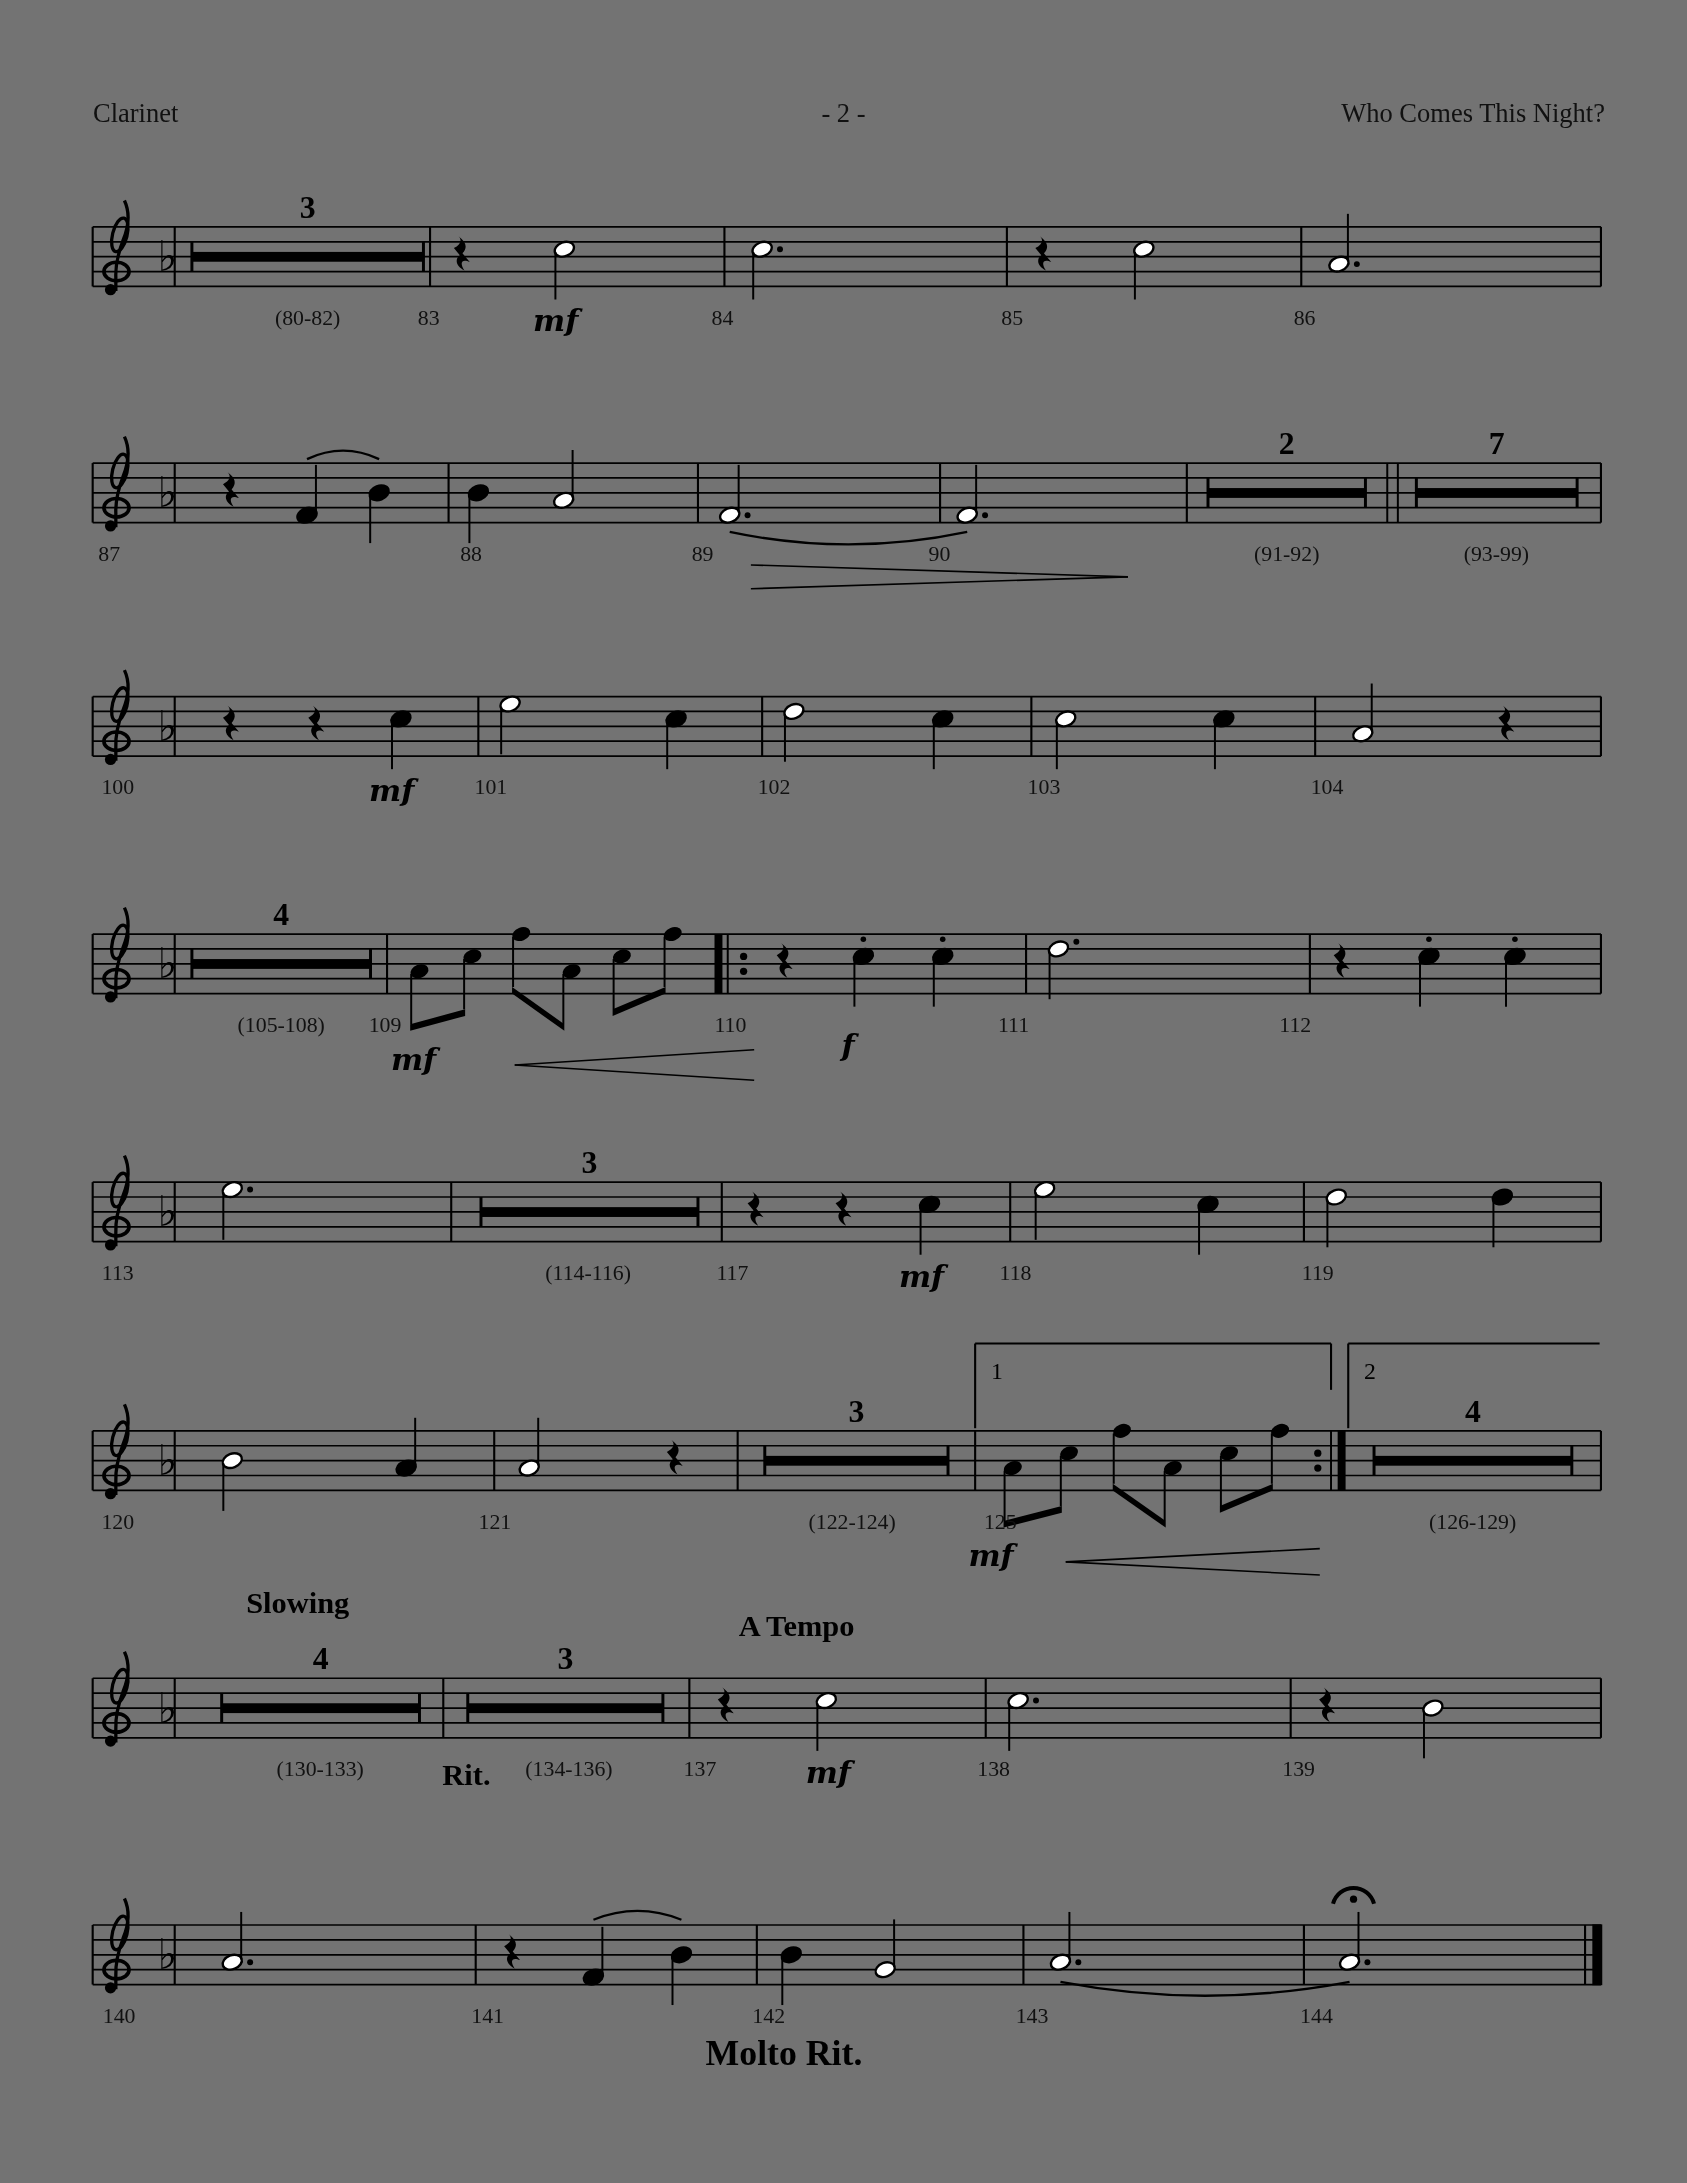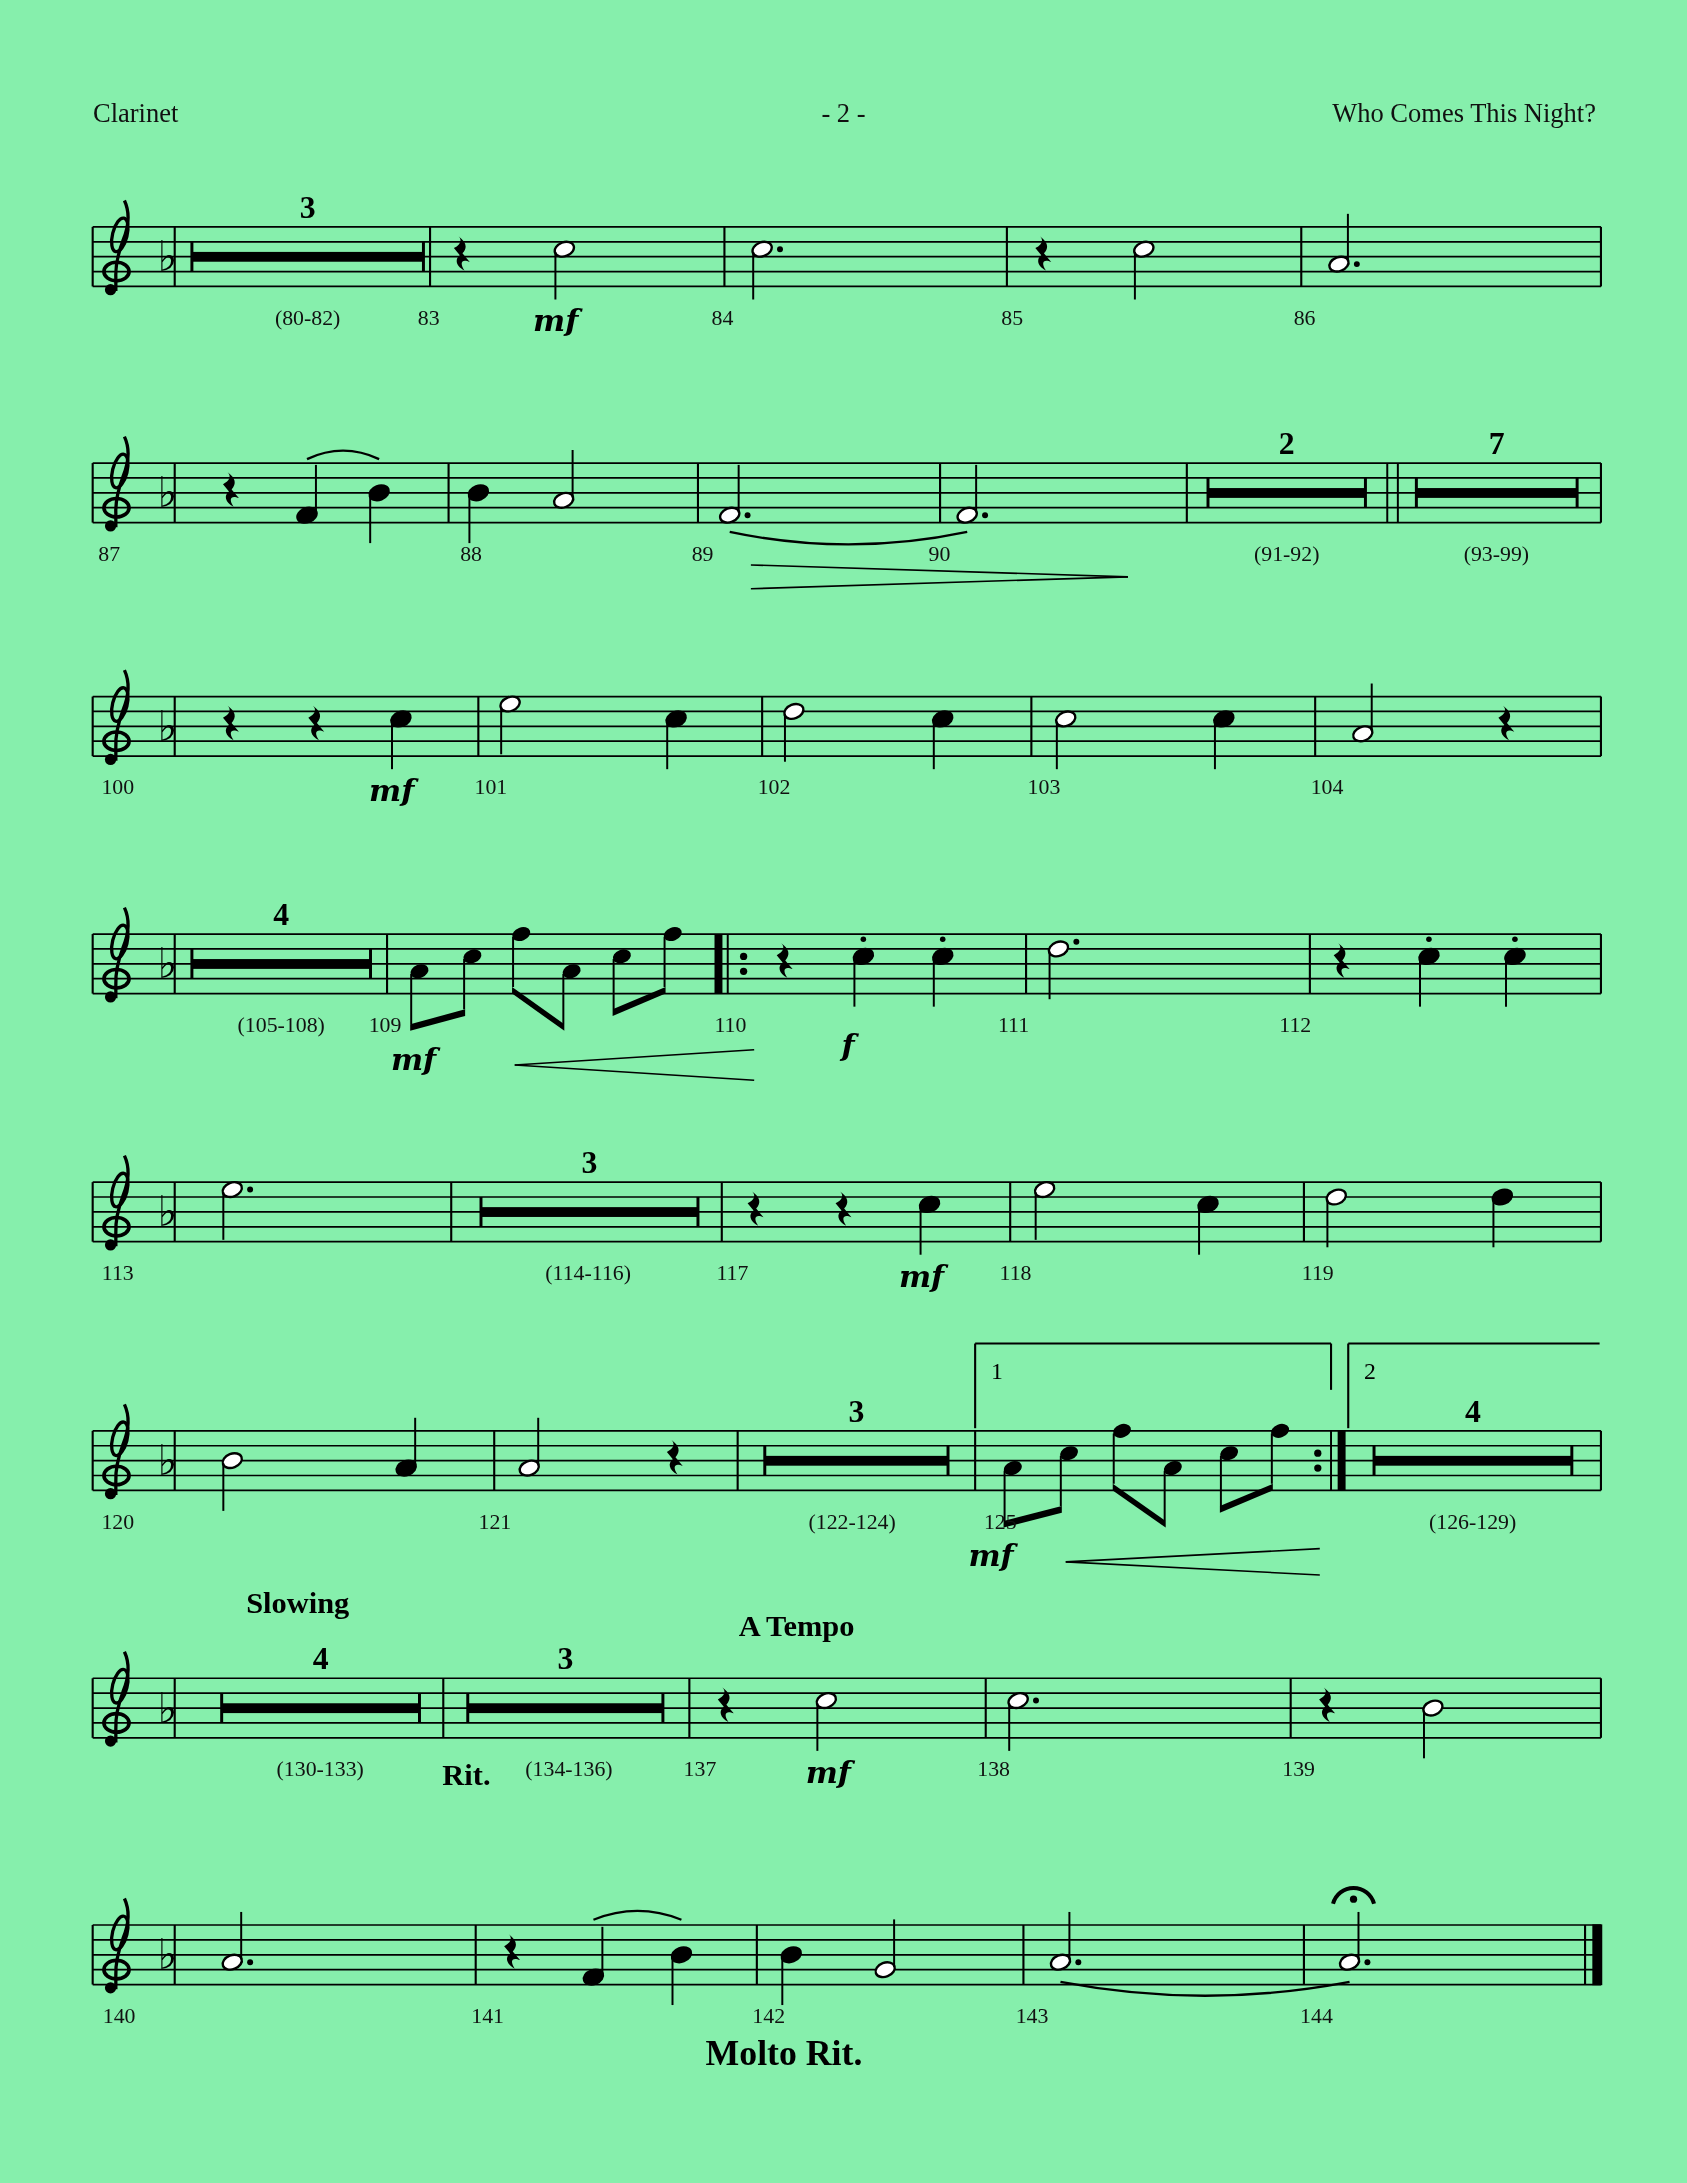--- a/index.html
+++ b/index.html
@@ -1,21 +1,21 @@
 <!DOCTYPE html>
 <html style="font-size:10.6px"><head>
 <meta charset="utf-8">
 <style>
   html,body{margin:0;padding:0;background:#e8e8e8;}
-  .page{position:relative;width:1687px;height:2183px;background:#86efac;margin:0 auto;
+  .page{position:relative;width:1687px;height:2183px;background:#737373;margin:0 auto;
         font-family:"Liberation Serif",serif;color:#111;}
   .hdr span{position:absolute;top:98px;font-size:26.5px;white-space:nowrap;}
   .hl{left:93px;}
   .hc{left:0;width:1687px;text-align:center;}
-  .hr{right:91px;}
+  .hr{right:82px;}
   svg{position:absolute;left:0;top:0;}
   .mnum{font:33px "Liberation Serif",serif;fill:#111;}
   .mrnum{font:bold 48px "Liberation Serif",serif;fill:#000;}
   .dyn{font:italic bold 46px "DejaVu Serif",serif;fill:#000;}
   .tempo{font:bold 46px "Liberation Serif",serif;fill:#000;}
   .tempo-lg{font:bold 54px "Liberation Serif",serif;fill:#000;}
   .endnum{font:36px "Liberation Serif",serif;fill:#000;}
   .flat{font:64px "DejaVu Sans",sans-serif;fill:#000;}
 </style>
 </head>

